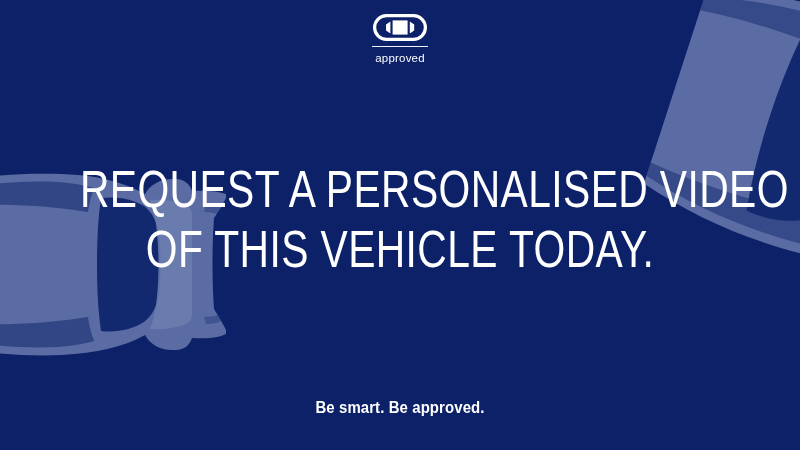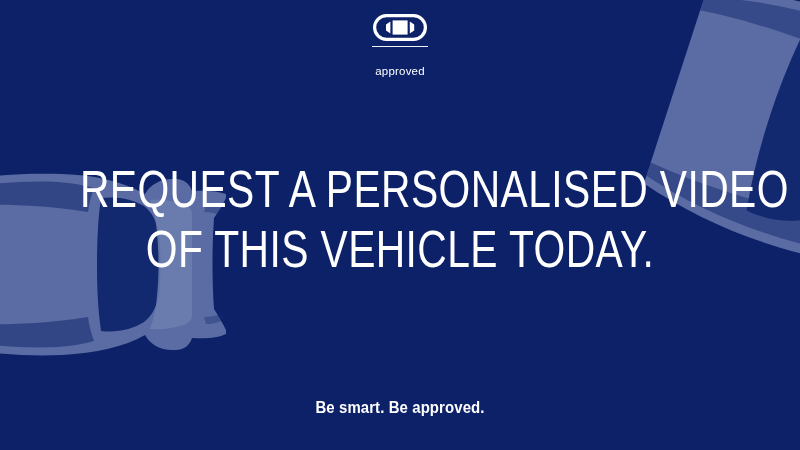--- a/index.html
+++ b/index.html
@@ -40,21 +40,21 @@
     display: block;
   }
   .logo-rule {
     width: 56px;
     height: 1px;
     background: #ffffff;
     margin-top: 5px;
     opacity: 0.95;
   }
   .logo-word {
-    margin-top: 19px;
+    margin-top: 6px;
     color: #ffffff;
     font-size: 11.5px;
     letter-spacing: 0.2px;
     line-height: 1;
     font-family: "Liberation Sans", "DejaVu Sans", sans-serif;
   }
 
   
   .headline {
     position: absolute;

